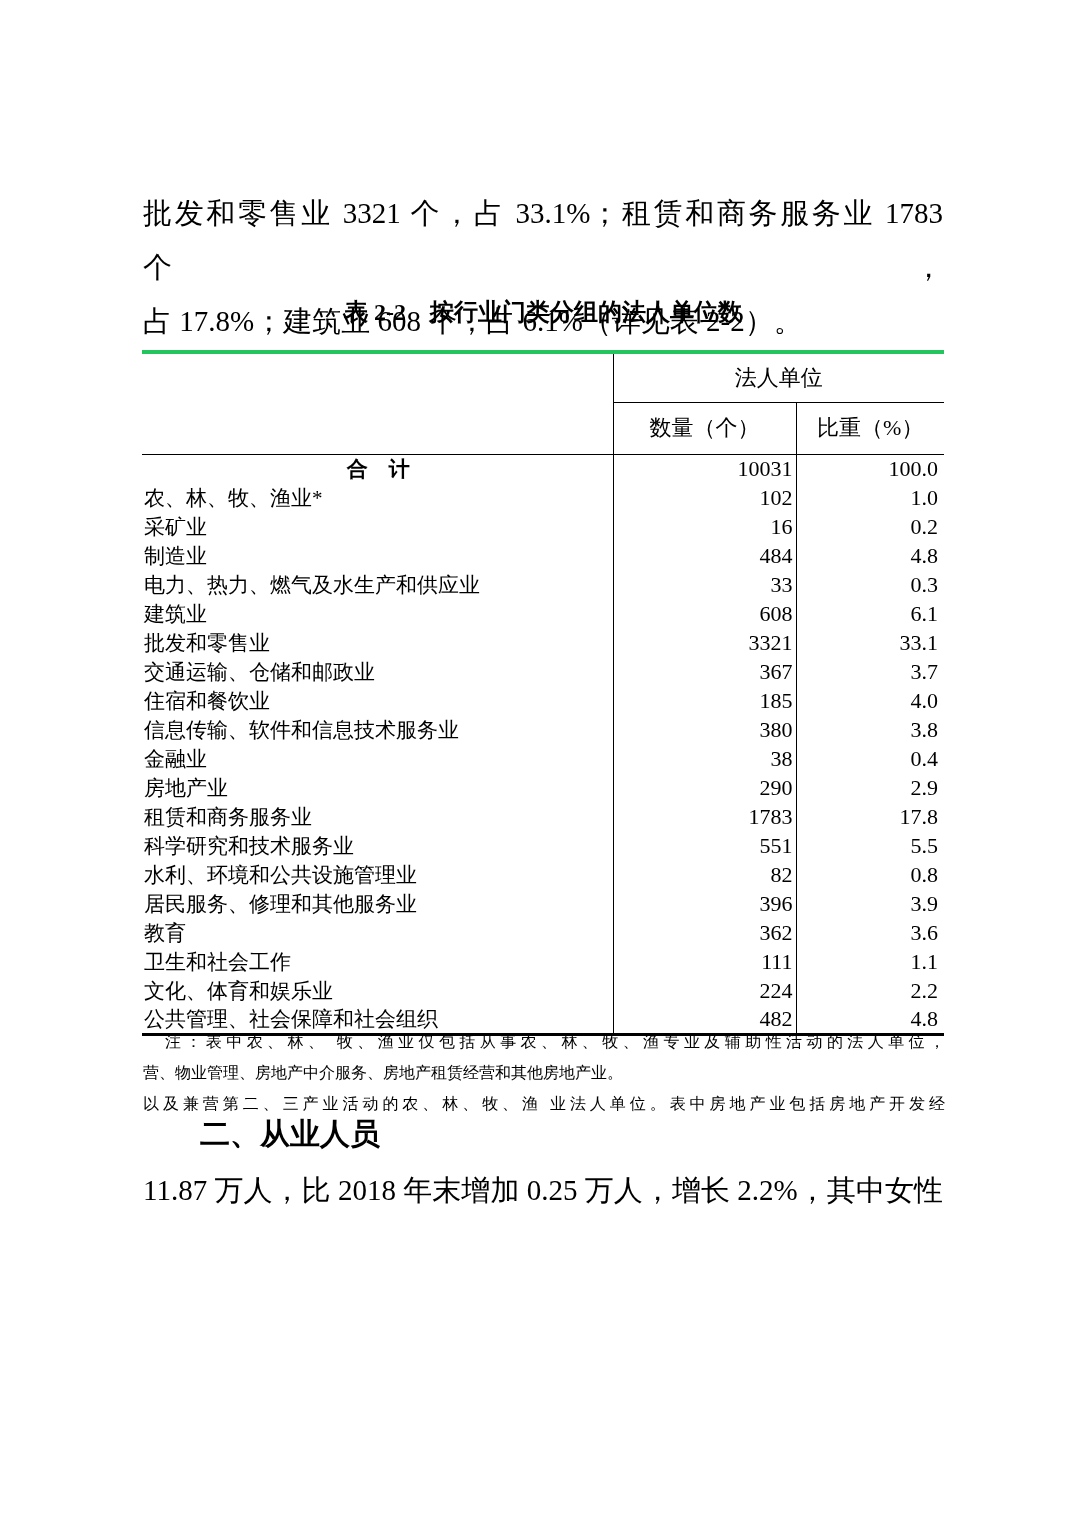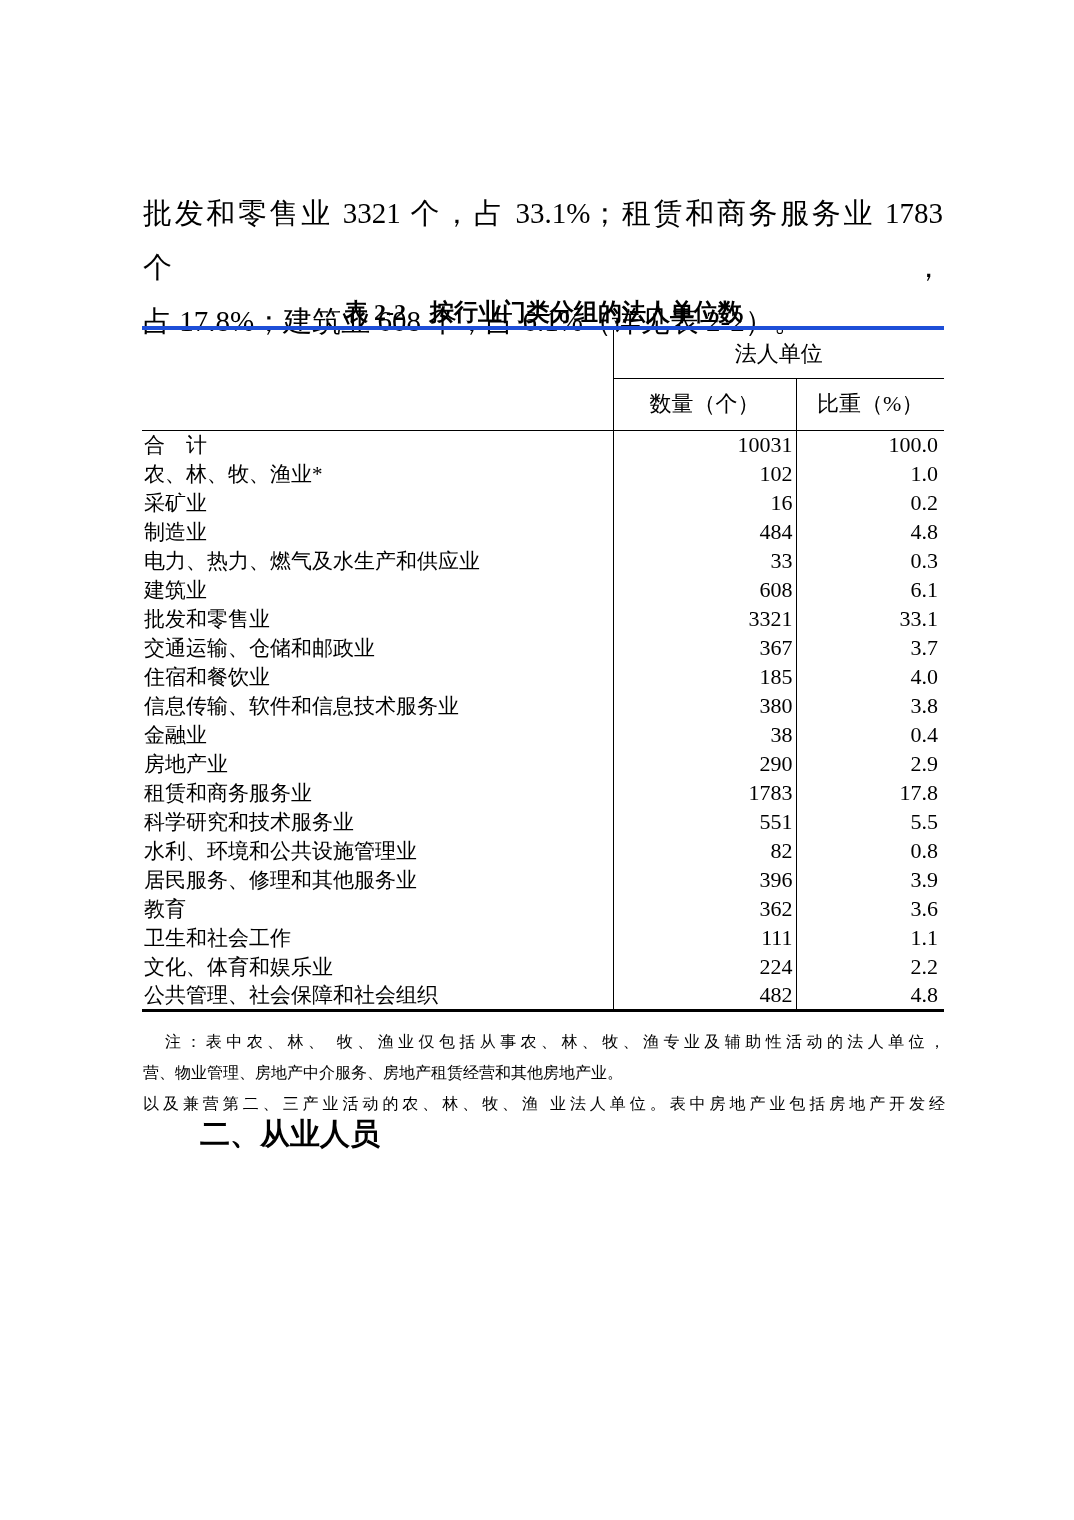--- a/index.html
+++ b/index.html
@@ -37,25 +37,25 @@
     position: absolute;
     top: 296px; left: 0; width: 800px;
     text-align: center;
     font-weight: bold;
     font-size: 24px;
     line-height: 32px;
   }
   
   table.stat {
     position: absolute;
-    top: 326px; left: -1px;
+    top: 350px; left: -1px;
     width: 802px;
     border-collapse: collapse;
     table-layout: fixed;
-    border-top: 4px solid #1d4ed8;
+    border-top: 4px solid #22c55e;
     border-bottom: 3px solid #000;
   }
   table.stat col.c-label { width: 471px; }
   table.stat col.c-count { width: 183px; }
   table.stat col.c-share { width: 148px; }
   table.stat th, table.stat td {
     font-weight: normal;
     vertical-align: middle;
     overflow: hidden;
     white-space: nowrap;
@@ -79,21 +79,22 @@
   tbody.rows td { height: 29px; font-size: 21px; }
   tbody.rows td.lbl { text-align: left; padding-left: 2px; }
   tbody.rows td.num {
     text-align: right;
     border-left: 1px solid #000;
     font-size: 22px;
     padding-right: 3px;
   }
   tbody.rows td.num.share { padding-right: 6px; }
   tbody.rows tr.total td.lbl {
-    font-weight: normal;
+    text-align: center;
+    font-weight: bold;
   }
   
   .note {
     position: absolute;
     top: 1026px; left: 0; width: 802px;
   }
   .note-line {
     font-size: 16px;
     line-height: 31px;
   }
@@ -246,16 +247,17 @@
 
     <div class="note">
       <div class="note-line first just">注：表中农、林、 牧、渔业仅包括从事农、林、牧、渔专业及辅助性活动的法人单位，</div>
       <div class="note-line">营、物业管理、房地产中介服务、房地产租赁经营和其他房地产业。</div>
       <div class="note-line just">以及兼营第二、三产业活动的农、林、牧、渔 业法人单位。表中房地产业包括房地产开发经</div>
     </div>
 
     <div class="sec-heading">二、从业人员</div>
 
     <div class="employment">
+      <div class="para-line just">11.87 万人，比 2018 年末增加 0.25 万人，增长 2.2%，其中女性</div>
     </div>
 
   </div>
 </div>
 
 </body></html>

